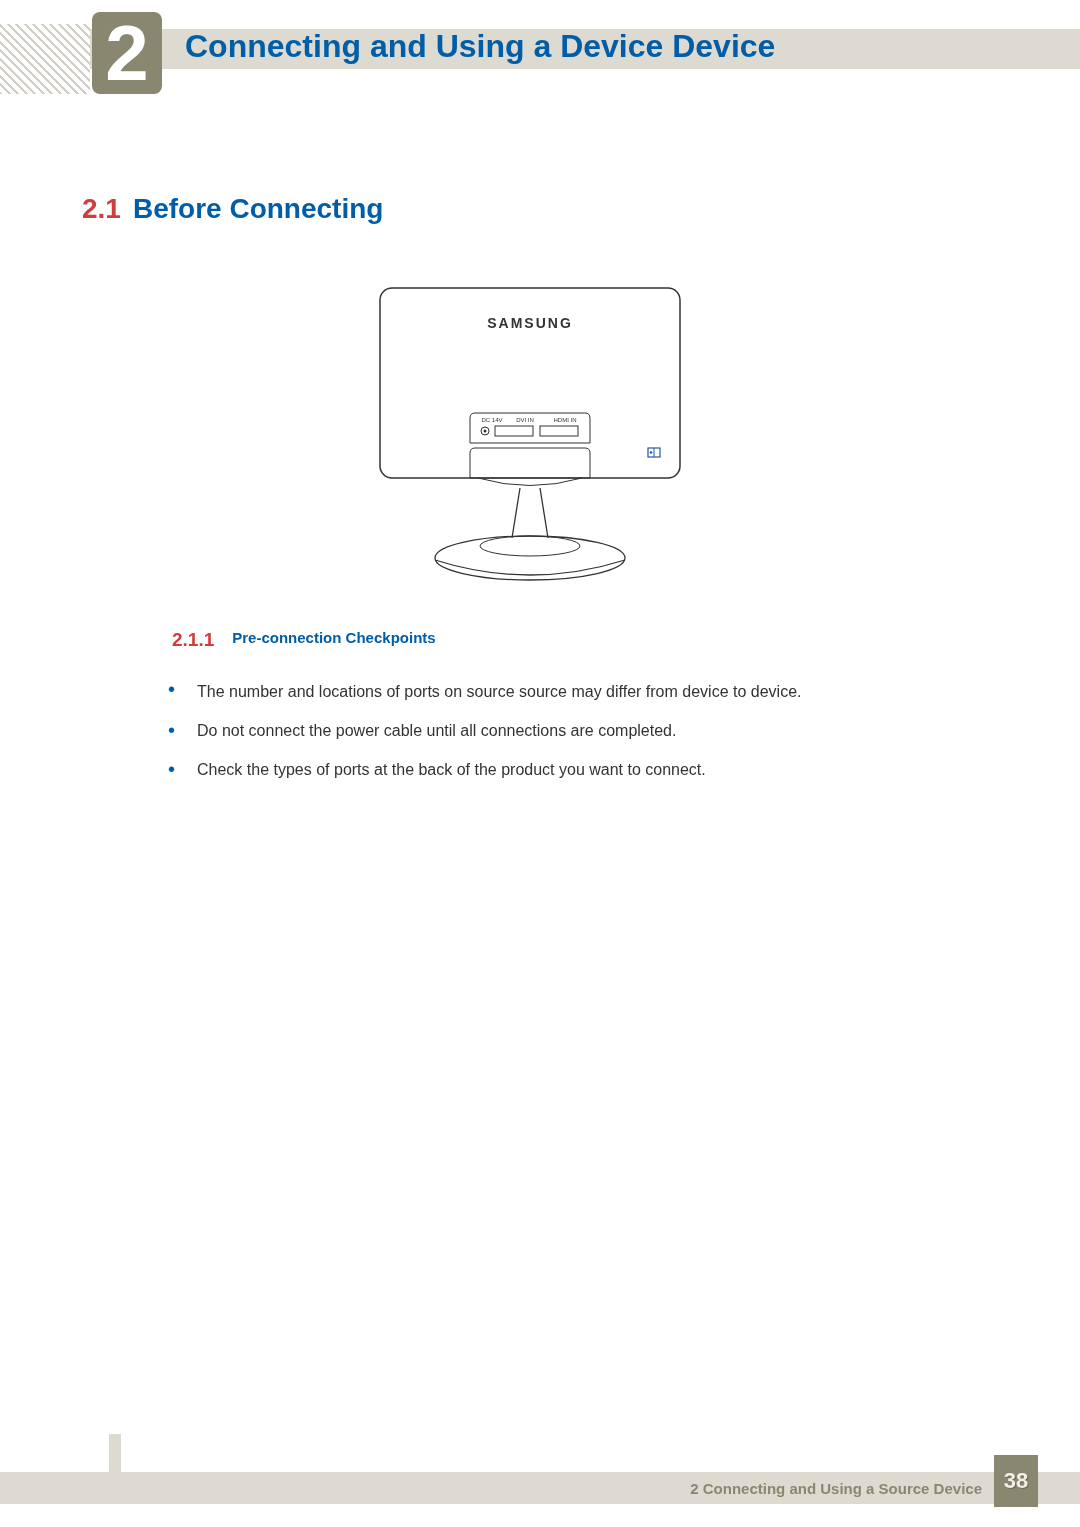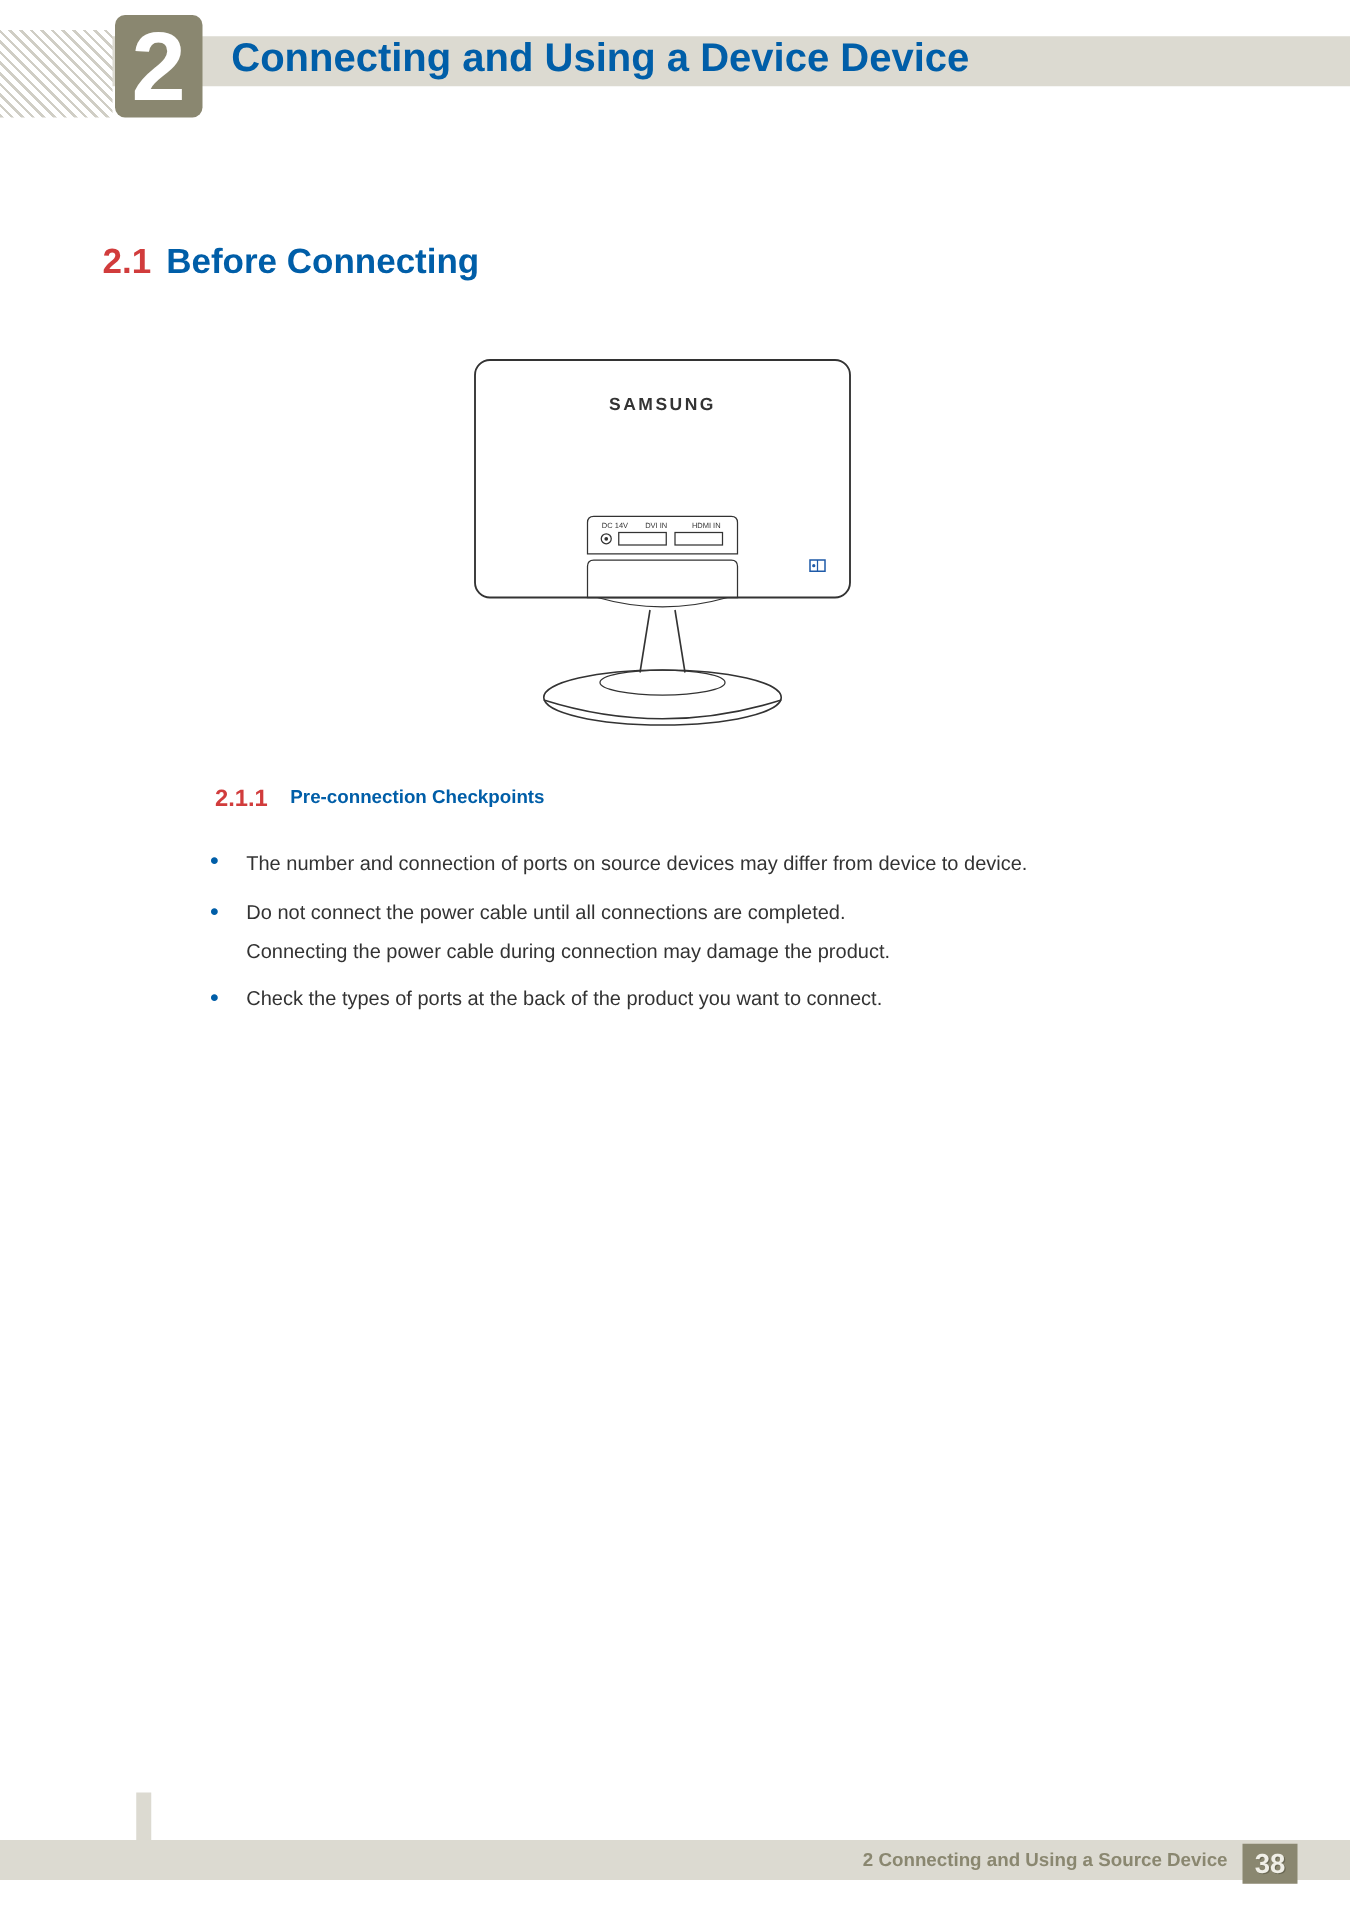--- a/index.html
+++ b/index.html
@@ -149,21 +149,21 @@
     font-size: 15px;
     font-weight: bold;
     color: #8a8770;
     z-index: 2;
   }
   .page-badge {
     position: absolute;
     bottom: 20px;
     right: 42px;
     width: 44px;
-    height: 32px;
+    height: 52px;
     background: #8a8770;
     display: flex;
     align-items: center;
     justify-content: center;
     z-index: 2;
   }
   .page-num {
     font-size: 22px;
     font-weight: bold;
     color: #f0efe7;
@@ -221,28 +221,27 @@
 
 <div class="subsection">
   <span class="subsection-num">2.1.1</span>
   <span class="subsection-title">Pre-connection Checkpoints</span>
 </div>
 
 <div class="body-list">
   <div class="item">
     <span class="bullet">•</span>
     <div class="txt">
-      <div class="sub">The number and connection of ports on source devices may differ from device to device.</div>
+      <div class="sub">The number and locations of ports on source source may differ from device to device.</div>
     </div>
   </div>
   <div class="item">
     <span class="bullet">•</span>
     <div class="txt">
       <div>Do not connect the power cable until all connections are completed.</div>
-      <div class="sub">Connecting the power cable during connection may damage the product.</div>
     </div>
   </div>
   <div class="item">
     <span class="bullet">•</span>
     <div class="txt">
       <div>Check the types of ports at the back of the product you want to connect.</div>
     </div>
   </div>
 </div>
 

